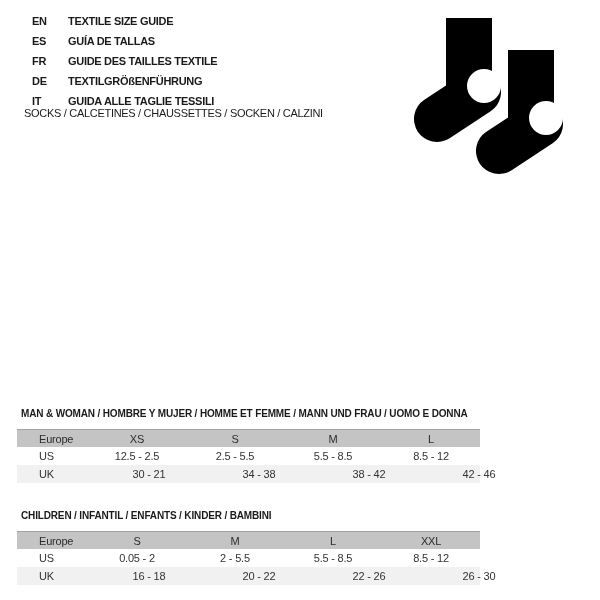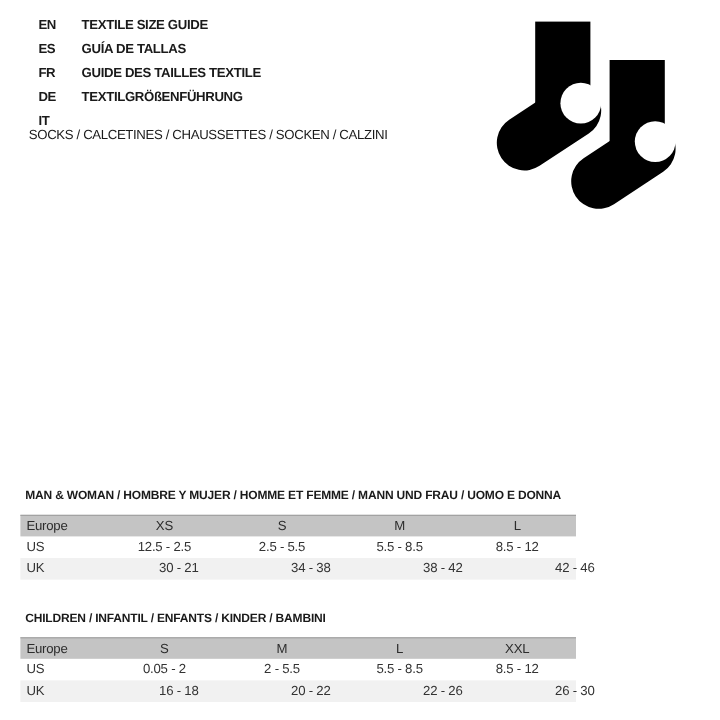--- a/index.html
+++ b/index.html
@@ -48,21 +48,21 @@
     display:grid; grid-template-columns:71px 98px 98px 98px 98px;
     height:18px; align-items:center;
   }
   .trow.head {
     background:var(--header-row-bg,#c4c4c4);
     border-top:1px solid var(--header-row-border,#a2a2a2);
     color:#2c2c2c;
   }
   .trow.alt { background:var(--alt-row-bg,#f1f1f1);gap:12px; }
   .cell { text-align:center; white-space:nowrap; }
-  .cell.first { text-align:left; padding-left:5px; }
+  .cell.first { text-align:left; padding-left:22px; }
 </style>
 </head>
 <body>
 
 <div class="page">
 
   <div class="lang-list">
     <div class="lang-row">
       <span class="lang-code">EN</span>
       <span class="lang-label">TEXTILE SIZE GUIDE</span>
@@ -74,20 +74,21 @@
     <div class="lang-row">
       <span class="lang-code">FR</span>
       <span class="lang-label">GUIDE DES TAILLES TEXTILE</span>
     </div>
     <div class="lang-row">
       <span class="lang-code">DE</span>
       <span class="lang-label">TEXTILGRÖßENFÜHRUNG</span>
     </div>
     <div class="lang-row">
       <span class="lang-code">IT</span>
+      <span class="lang-label">GUIDA ALLE TAGLIE TESSILI</span>
     </div>
   </div>
 
   <div class="category-line">SOCKS / CALCETINES / CHAUSSETTES / SOCKEN / CALZINI</div>
 
   <svg class="socks-icon" viewBox="0 0 155 160" xmlns="http://www.w3.org/2000/svg" aria-hidden="true">
     <defs>
       <g id="sock">
         <rect x="36" y="2" width="46" height="70" fill="#000"></rect>
         <line x1="68" y1="76" x2="27" y2="103" stroke="#000" stroke-width="46" stroke-linecap="round"></line>

